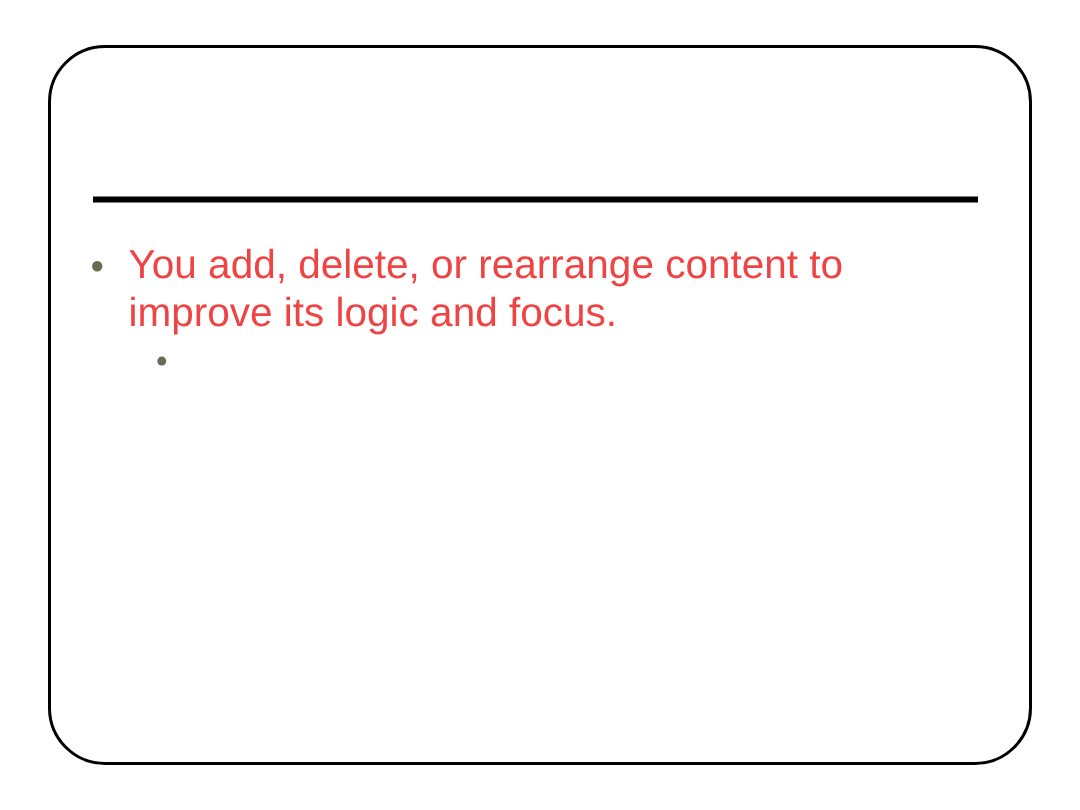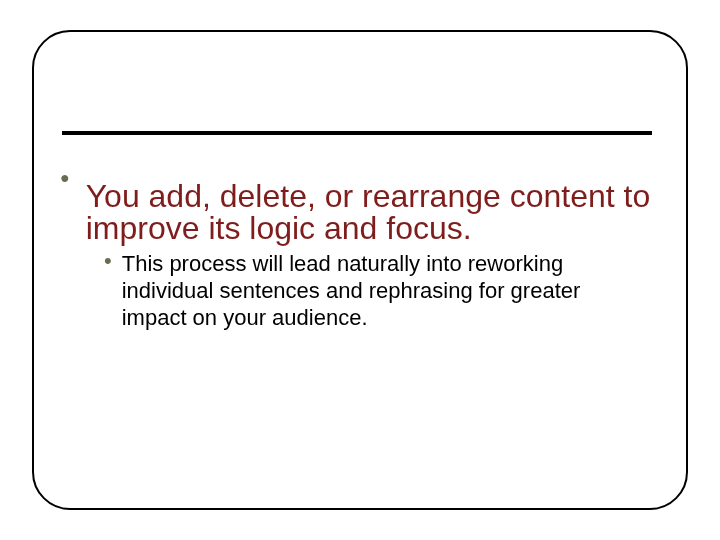--- a/index.html
+++ b/index.html
@@ -47,24 +47,23 @@
     margin-bottom: 6px;
   }
   .bullet1 {
     font-size: 16px;
     line-height: 32px;
     color: #6a6a55;
     margin-right: 16px;
     margin-top: 2px;
   }
   .level1-text {
-    font-size: 32px;
+    font-size: 27px;
     line-height: 32px;
-    color: #7f1d1d;
-    margin-top: 20px;
+    color: #ef4444;
   }
   .level2 {
     display: flex;
     align-items: flex-start;
     margin-left: 44px;
     margin-top: 4px;
   }
   .bullet2 {
     font-size: 22px;
     line-height: 22px;
@@ -88,17 +87,16 @@
 
   <div class="content">
 
     <div class="level1">
       <span class="bullet1">●</span>
       <span class="level1-text">You add, delete, or rearrange content to improve its logic and focus.</span>
     </div>
 
     <div class="level2">
       <span class="bullet2">•</span>
-      <span class="level2-text">This process will lead naturally into reworking individual sentences and rephrasing for greater impact on your audience.</span>
     </div>
 
   </div>
 </div>
 
 </body></html>

